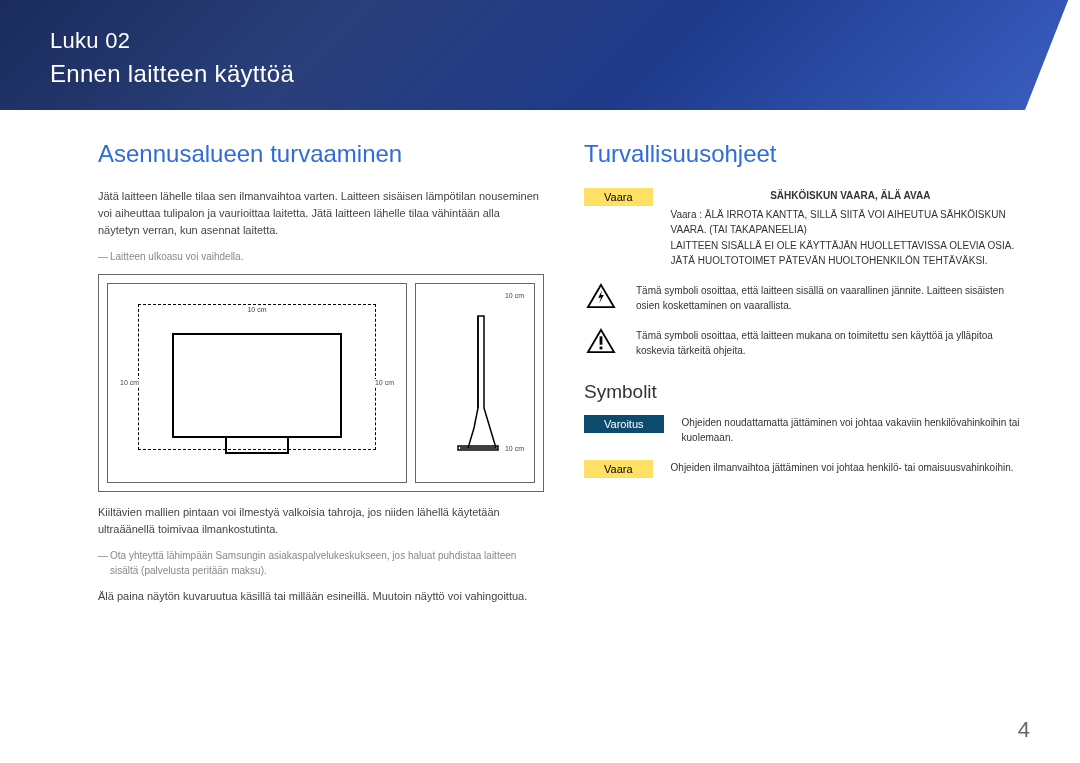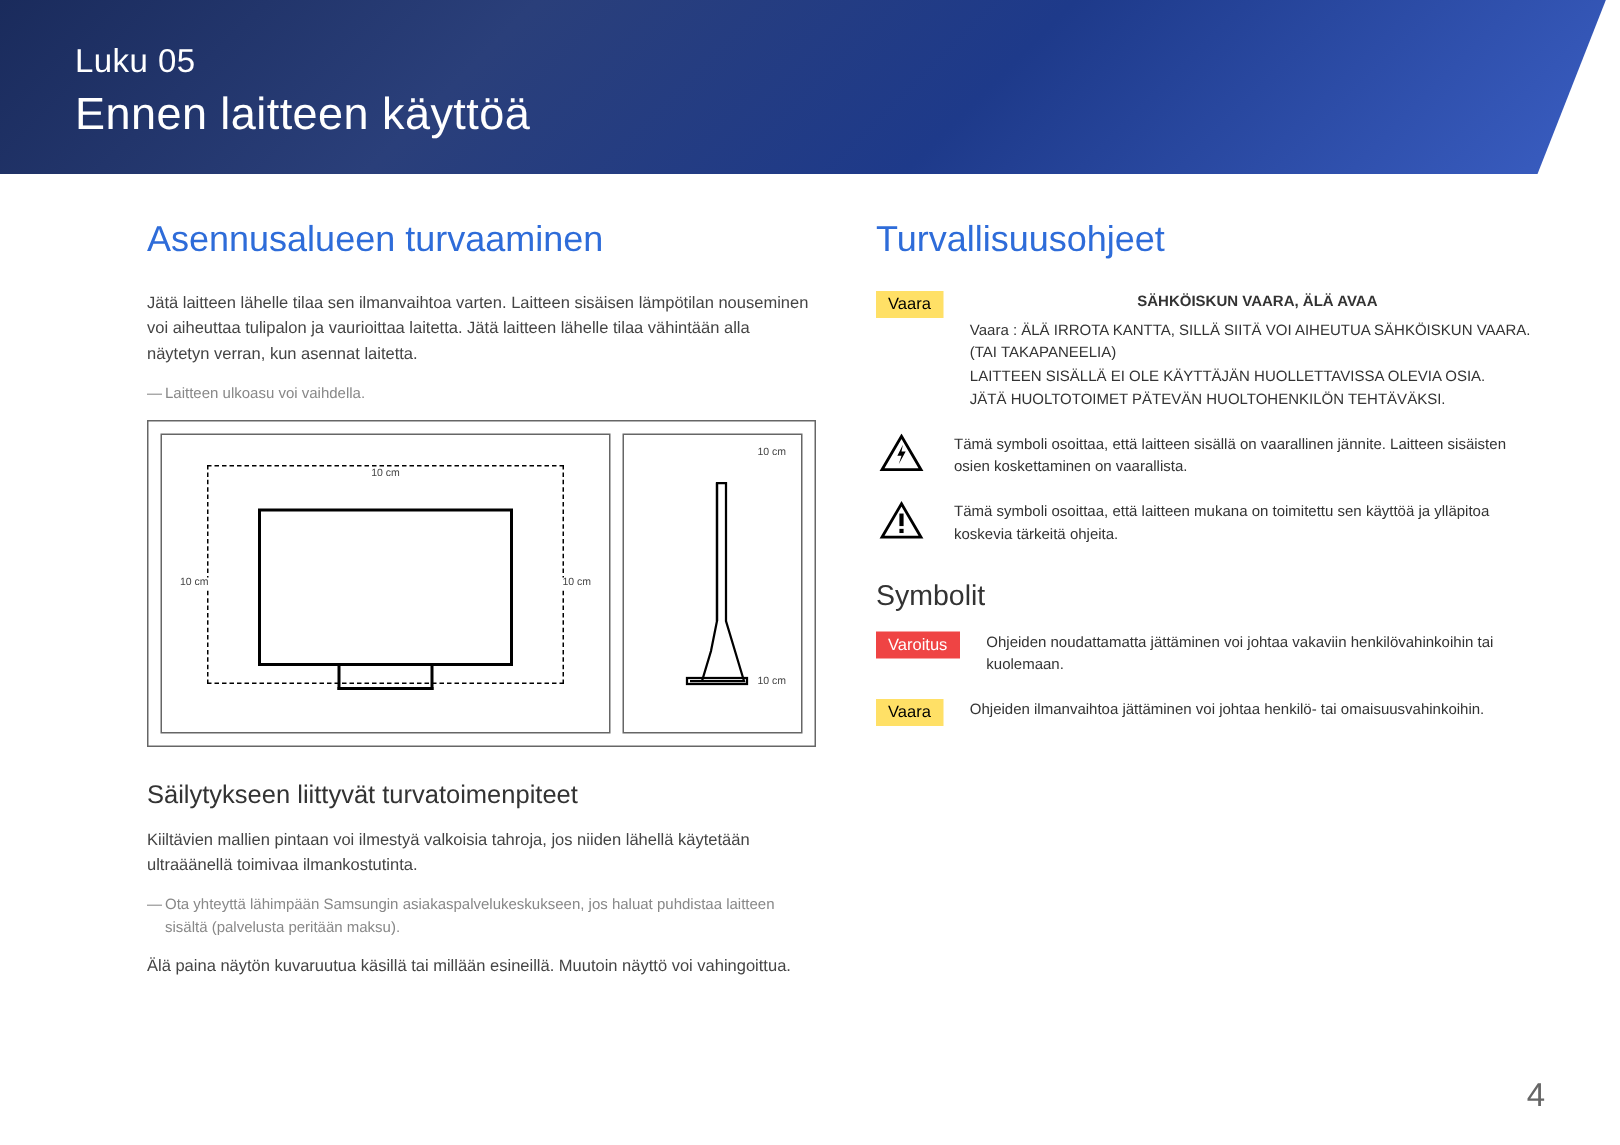--- a/index.html
+++ b/index.html
@@ -30,21 +30,21 @@
     border-width: 0 0 140px 55px;
     border-color: transparent transparent #fff transparent;
   }
   .chapter-label {
     font-size: 22px;
     font-weight: 400;
     margin-bottom: 6px;
     letter-spacing: 0.3px;
   }
   .chapter-title {
-    font-size: 30px;
+    font-size: 24px;
     font-weight: 400;
     letter-spacing: 0.3px;
   }
   .content {
     display: flex;
     padding: 30px 50px 10px 50px;
     gap: 40px;
     margin-left: 48px;
   }
   .col-left { flex: 1; }
@@ -131,26 +131,26 @@
     padding: 0 2px;
   }
   .danger-row, .symbol-row {
     display: flex;
     gap: 18px;
     align-items: flex-start;
     margin-bottom: 14px;
   }
   .badge, .badge-warn, .badge-danger2 {
     font-size: 11px;
-    padding: 3px 8px;
+    padding: 3px 20px;
     text-align: right;
     white-space: nowrap;
   }
   .badge { background: #ffe066; color: #000; }
-  .badge-warn { background: #ef4444; color: #fff; }
+  .badge-warn { background: #0c4a6e; color: #fff; }
   .badge-danger2 { background: #ffe066; color: #000; }
   .danger-text {
     font-size: 10px;
     line-height: 1.55;
     color: #333;
     flex: 1;
   }
   .danger-text .bold { font-weight: bold; display: block; margin-bottom: 3px; text-align: center; }
   .icon-box {
     width: 34px;
@@ -166,21 +166,21 @@
     right: 50px;
     bottom: 20px;
     font-size: 22px;
     color: #666;
   }
 </style>
 </head>
 <body>
 
 <div class="header">
-  <div class="chapter-label">Luku 05</div>
+  <div class="chapter-label">Luku 02</div>
   <div class="chapter-title">Ennen laitteen käyttöä</div>
 </div>
 
 <div class="content">
   <div class="col-left">
     <h2 class="section-heading">Asennusalueen turvaaminen</h2>
     <p class="body-text">Jätä laitteen lähelle tilaa sen ilmanvaihtoa varten. Laitteen sisäisen lämpötilan nouseminen voi aiheuttaa tulipalon ja vaurioittaa laitetta. Jätä laitteen lähelle tilaa vähintään alla näytetyn verran, kun asennat laitetta.</p>
     <p class="note-text">Laitteen ulkoasu voi vaihdella.</p>
 
     <div class="diagram-box">
@@ -195,21 +195,20 @@
         <svg width="70" height="170">
           <path d="M 38 18 L 44 18 L 44 110 L 50 130 L 56 150 L 20 150 L 28 150 L 34 130 L 38 110 Z" fill="none" stroke="#000" stroke-width="1.5"></path>
           <line x1="38" y1="18" x2="38" y2="110" stroke="#000" stroke-width="1.5"></line>
           <rect x="18" y="148" width="40" height="4" fill="none" stroke="#000" stroke-width="1.5"></rect>
         </svg>
         <span class="dim-label" style="top:8px;right:8px;">10 cm</span>
         <span class="dim-label" style="bottom:30px;right:8px;">10 cm</span>
       </div>
     </div>
 
-    <h3 class="sub-heading">Säilytykseen liittyvät turvatoimenpiteet</h3>
     <p class="body-text">Kiiltävien mallien pintaan voi ilmestyä valkoisia tahroja, jos niiden lähellä käytetään ultraäänellä toimivaa ilmankostutinta.</p>
     <p class="note-text">Ota yhteyttä lähimpään Samsungin asiakaspalvelukeskukseen, jos haluat puhdistaa laitteen sisältä (palvelusta peritään maksu).</p>
     <p class="body-text">Älä paina näytön kuvaruutua käsillä tai millään esineillä. Muutoin näyttö voi vahingoittua.</p>
   </div>
 
   <div class="col-right">
     <h2 class="section-heading">Turvallisuusohjeet</h2>
 
     <div class="danger-row">
       <div class="badge">Vaara</div>

